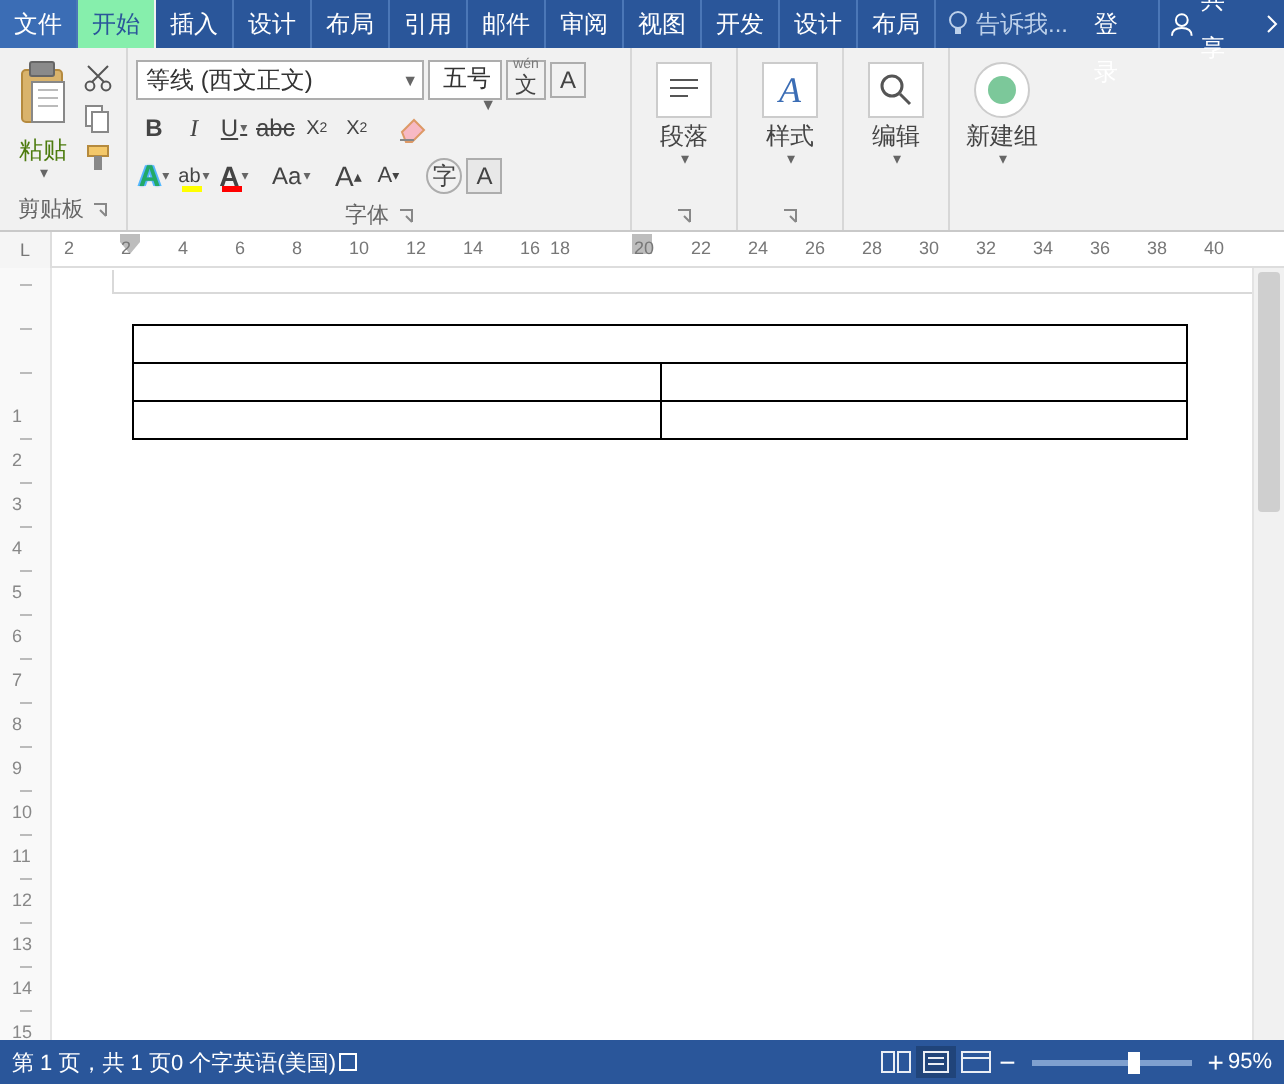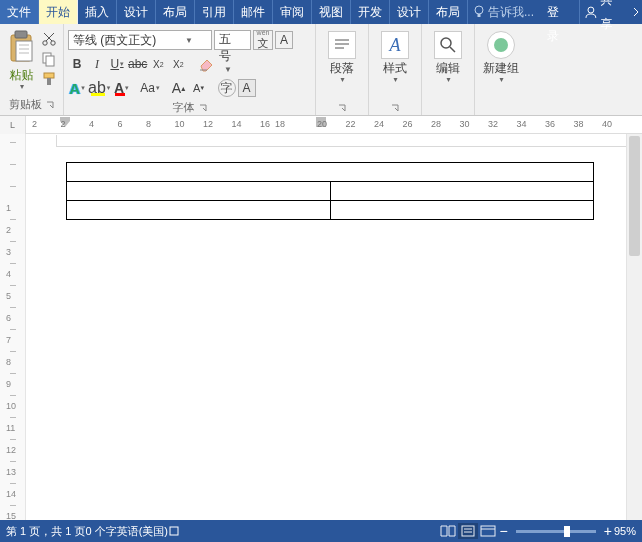--- a/index.html
+++ b/index.html
@@ -1,21 +1,21 @@
 <!DOCTYPE html>
 <html><head>
 <meta charset="utf-8">
 <style>
   * { box-sizing: border-box; margin: 0; padding: 0; user-select: none; }
   html, body { width: 642px; height: 542px; overflow: hidden; font-family: "Microsoft YaHei", "SimSun", sans-serif; font-size: 12px; background: #fff; }
   
   
   .menubar { height: 24px; background: #2a569a; display: flex; align-items: stretch; color: #fff; }
   .menubar .tab { padding: 0 7px; line-height: 24px; border-right: 1px solid #4b77b7; cursor: pointer; white-space: nowrap; }
-  .menubar .tab.active { background: #fef9c3; color: #2a569a; border-right: 1px solid #f1f1f1; }
+  .menubar .tab.active { background: #86efac; color: #2a569a; border-right: 1px solid #f1f1f1; }
   .menubar .tab.file { background: #3b6db5; }
   .menubar .tell { flex: 0 0 auto; display: flex; align-items: center; padding: 0 5px; color: #bcd0ea; border-right: none;}
   .menubar .tell svg { margin-right: 3px; }
   .menubar .login { padding: 0 8px; line-height: 24px; border-right:1px solid #4b77b7;}
   .menubar .share { padding: 0 6px 0 4px; line-height: 24px; display:flex; align-items:center; background:#2a569a;}
   .menubar .share svg{margin-right:3px;}
   .menubar .more { width: 12px; display:flex; align-items:center; justify-content:center;}
   
   
   .ribbon { height: 92px; background: #f1f1f1; border-bottom: 1px solid #c9c9c9; display: flex; }
@@ -28,21 +28,21 @@
   .paste-big { width: 36px; text-align: center; }
   .paste-big .icon { width: 32px; height: 36px; margin: 2px auto 0; }
   .paste-big .lbl { font-size: 12px; color: #4d7c0f; line-height:14px;}
   .paste-big .car { font-size:8px; color:#666;}
   .clip-small { display:flex; flex-direction:column; gap:4px; margin:4px 2px 0 2px;}
   .clip-small div{width:16px;height:16px;}
   
   
   .font-group .group-body{flex-direction:column; gap:4px; padding-top:3px;}
   .font-row { display:flex; align-items:center; gap:2px; }
-  .combo { background:#fff; border:1px solid #adadad; height:20px; display:flex; align-items:center; padding:0 18px 0 4px; font-size:12px; color:#333;}
+  .combo { background:#fff; border:1px solid #adadad; height:20px; display:flex; align-items:center; padding:0 2px 0 4px; font-size:12px; color:#333;}
   .combo .dd{margin-left:auto; font-size:8px; color:#666;}
   .combo.font{width:144px;}
   .combo.size{width:37px;flex-direction:column;}
   .btn { height:20px; min-width:18px; display:inline-flex; align-items:center; justify-content:center; color:#444; position:relative;}
   .bold{font-weight:bold;}
   .ital{font-style:italic; font-family:serif;}
   .under{text-decoration:underline;}
   .strike{text-decoration:line-through;}
   .sup{font-size:10px;} .sup sup{font-size:7px;}
   .car{font-size:7px; color:#666; margin-left:1px;}
@@ -201,21 +201,21 @@
               <path d="M3 14h7" stroke="#888"></path>
             </svg>
           </div>
       </div>
       <div class="font-row">
         <div class="btn">
             <span class="clrA" style="font-weight:bold;font-size:15px;">A</span>
             <span class="car">▾</span>
           </div>
         <div class="btn">
-            <span style="font-size:16px;">ab</span>
+            <span style="font-size:10px;">ab</span>
             <span class="colorbar" style="background:#ffff00;"></span>
             <span class="car">▾</span>
           </div>
         <div class="btn">
             <span style="font-size:14px;font-weight:bold;">A</span>
             <span class="colorbar" style="background:#ff0000;"></span>
             <span class="car">▾</span>
           </div>
         <div style="width:6px;"></div>
         <div class="btn">Aa<span class="car">▾</span></div>

